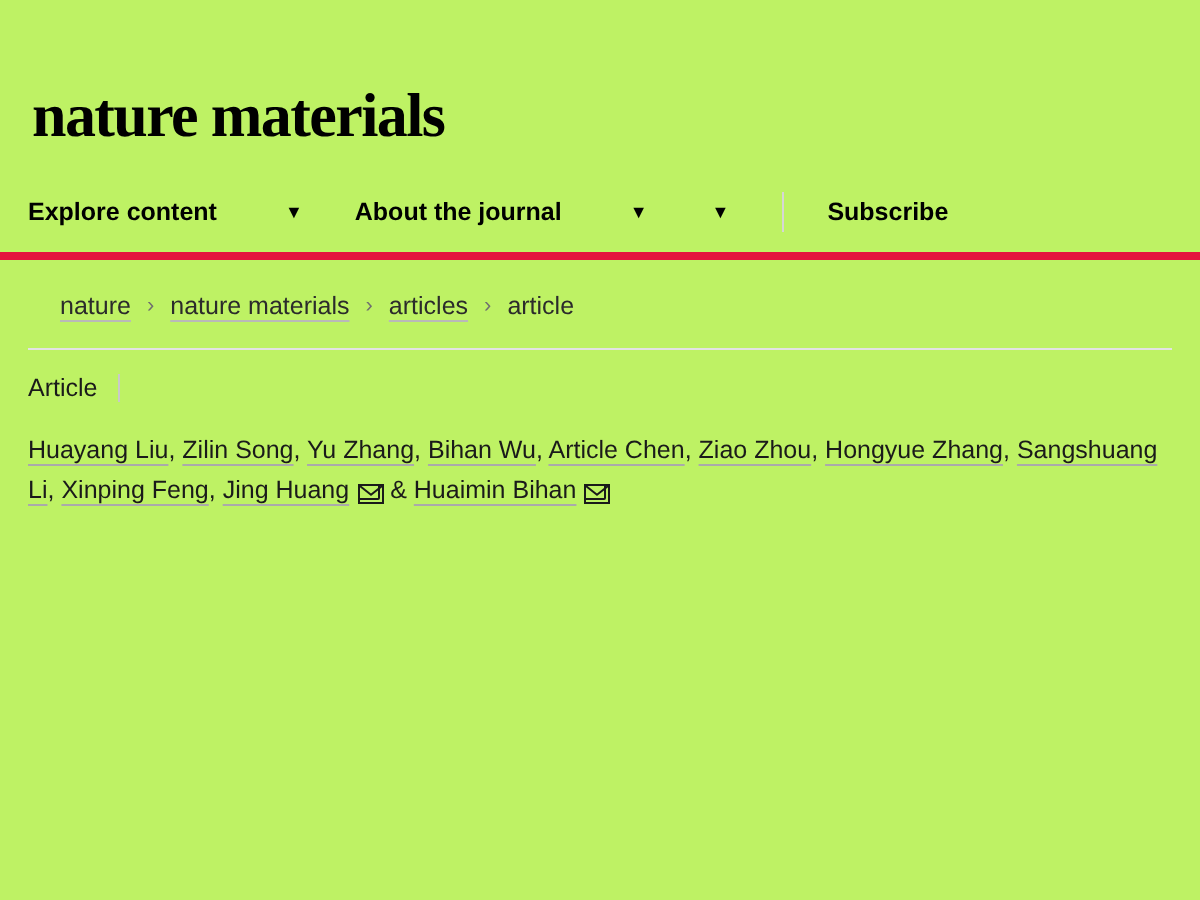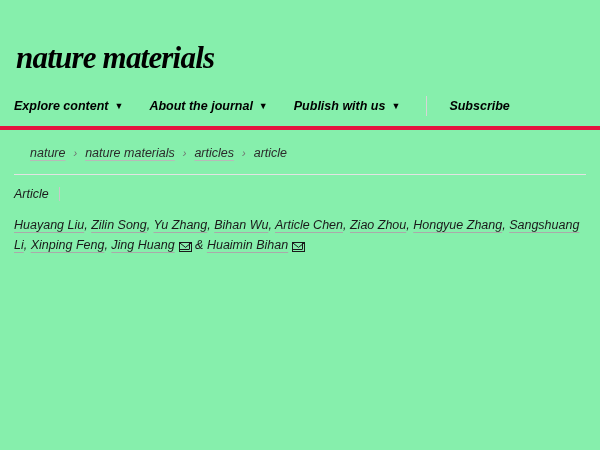--- a/index.html
+++ b/index.html
@@ -11,23 +11,22 @@
     width: 600px;
     height: 450px;
     overflow: hidden;
     font-family: "Liberation Sans", sans-serif;
     color: #000000;
   }
   .page {
     position: relative;
     width: 600px;
     height: 450px;
-    background: #86efac;
+    background: #bef264;
     box-sizing: border-box;
-    font-style: italic;
   }
   
   .top-gap {
     height: 28px;
   }
   .masthead {
     padding: 14px 14px 0 14px;
   }
   .masthead .journal-title {
     font-family: "Liberation Serif", serif;
@@ -48,20 +47,21 @@
     font-weight: 700;
     color: #000;
     height: 28px;
   }
   .nav-item {
     display: flex;
     align-items: center;
     margin-right: 26px;
     white-space: nowrap;
     cursor: pointer;
+    gap: 28px;
   }
   .nav-item .caret {
     margin-left: 6px;
     font-size: 9px;
     line-height: 1;
     transform: translateY(1px);
   }
   .nav-sep {
     width: 1px;
     height: 20px;
@@ -178,21 +178,20 @@
   <div class="nav">
     <div class="nav-item">
       <span>Explore content</span>
       <span class="caret">▼</span>
     </div>
     <div class="nav-item">
       <span>About the journal</span>
       <span class="caret">▼</span>
     </div>
     <div class="nav-item">
-      <span>Publish with us</span>
       <span class="caret">▼</span>
     </div>
     <div class="nav-sep"></div>
     <div class="nav-item last">
       <span>Subscribe</span>
     </div>
   </div>
 
   <div class="red-rule"></div>
 

